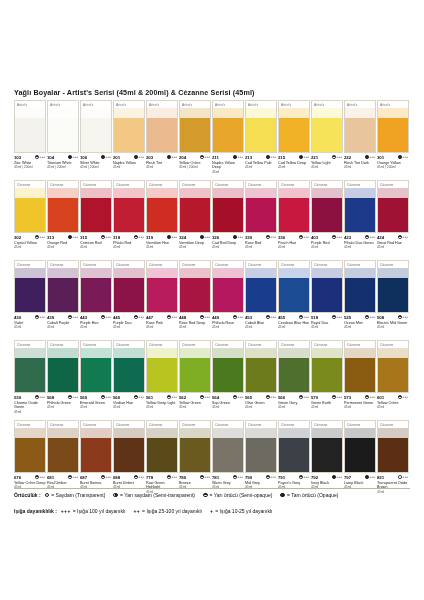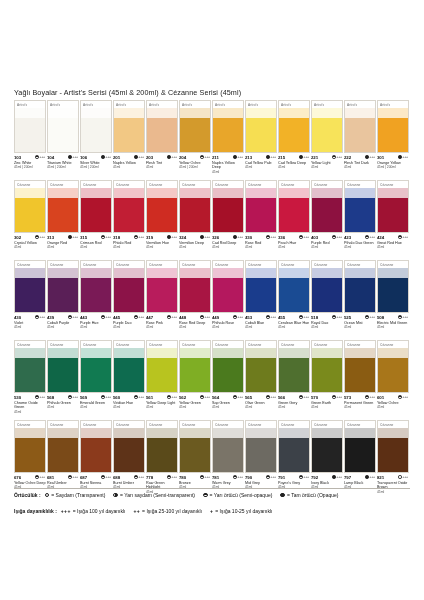--- a/index.html
+++ b/index.html
@@ -16,21 +16,21 @@
   }
   
   .title-bar{
     position:absolute;
     left:14px; top:86px; right:14px;
     height:14px;
     background:#ffffff;
   }
   .title-bar .t{
     font-size:7.2px;
-    font-weight:normal;
+    font-weight:bold;
     color:#1a1a1a;
     line-height:14px;
     letter-spacing:0.1px;
   }
   
   #grid{
     position:absolute;
     left:14px; top:100px;
     width:396px;
     display:grid;

